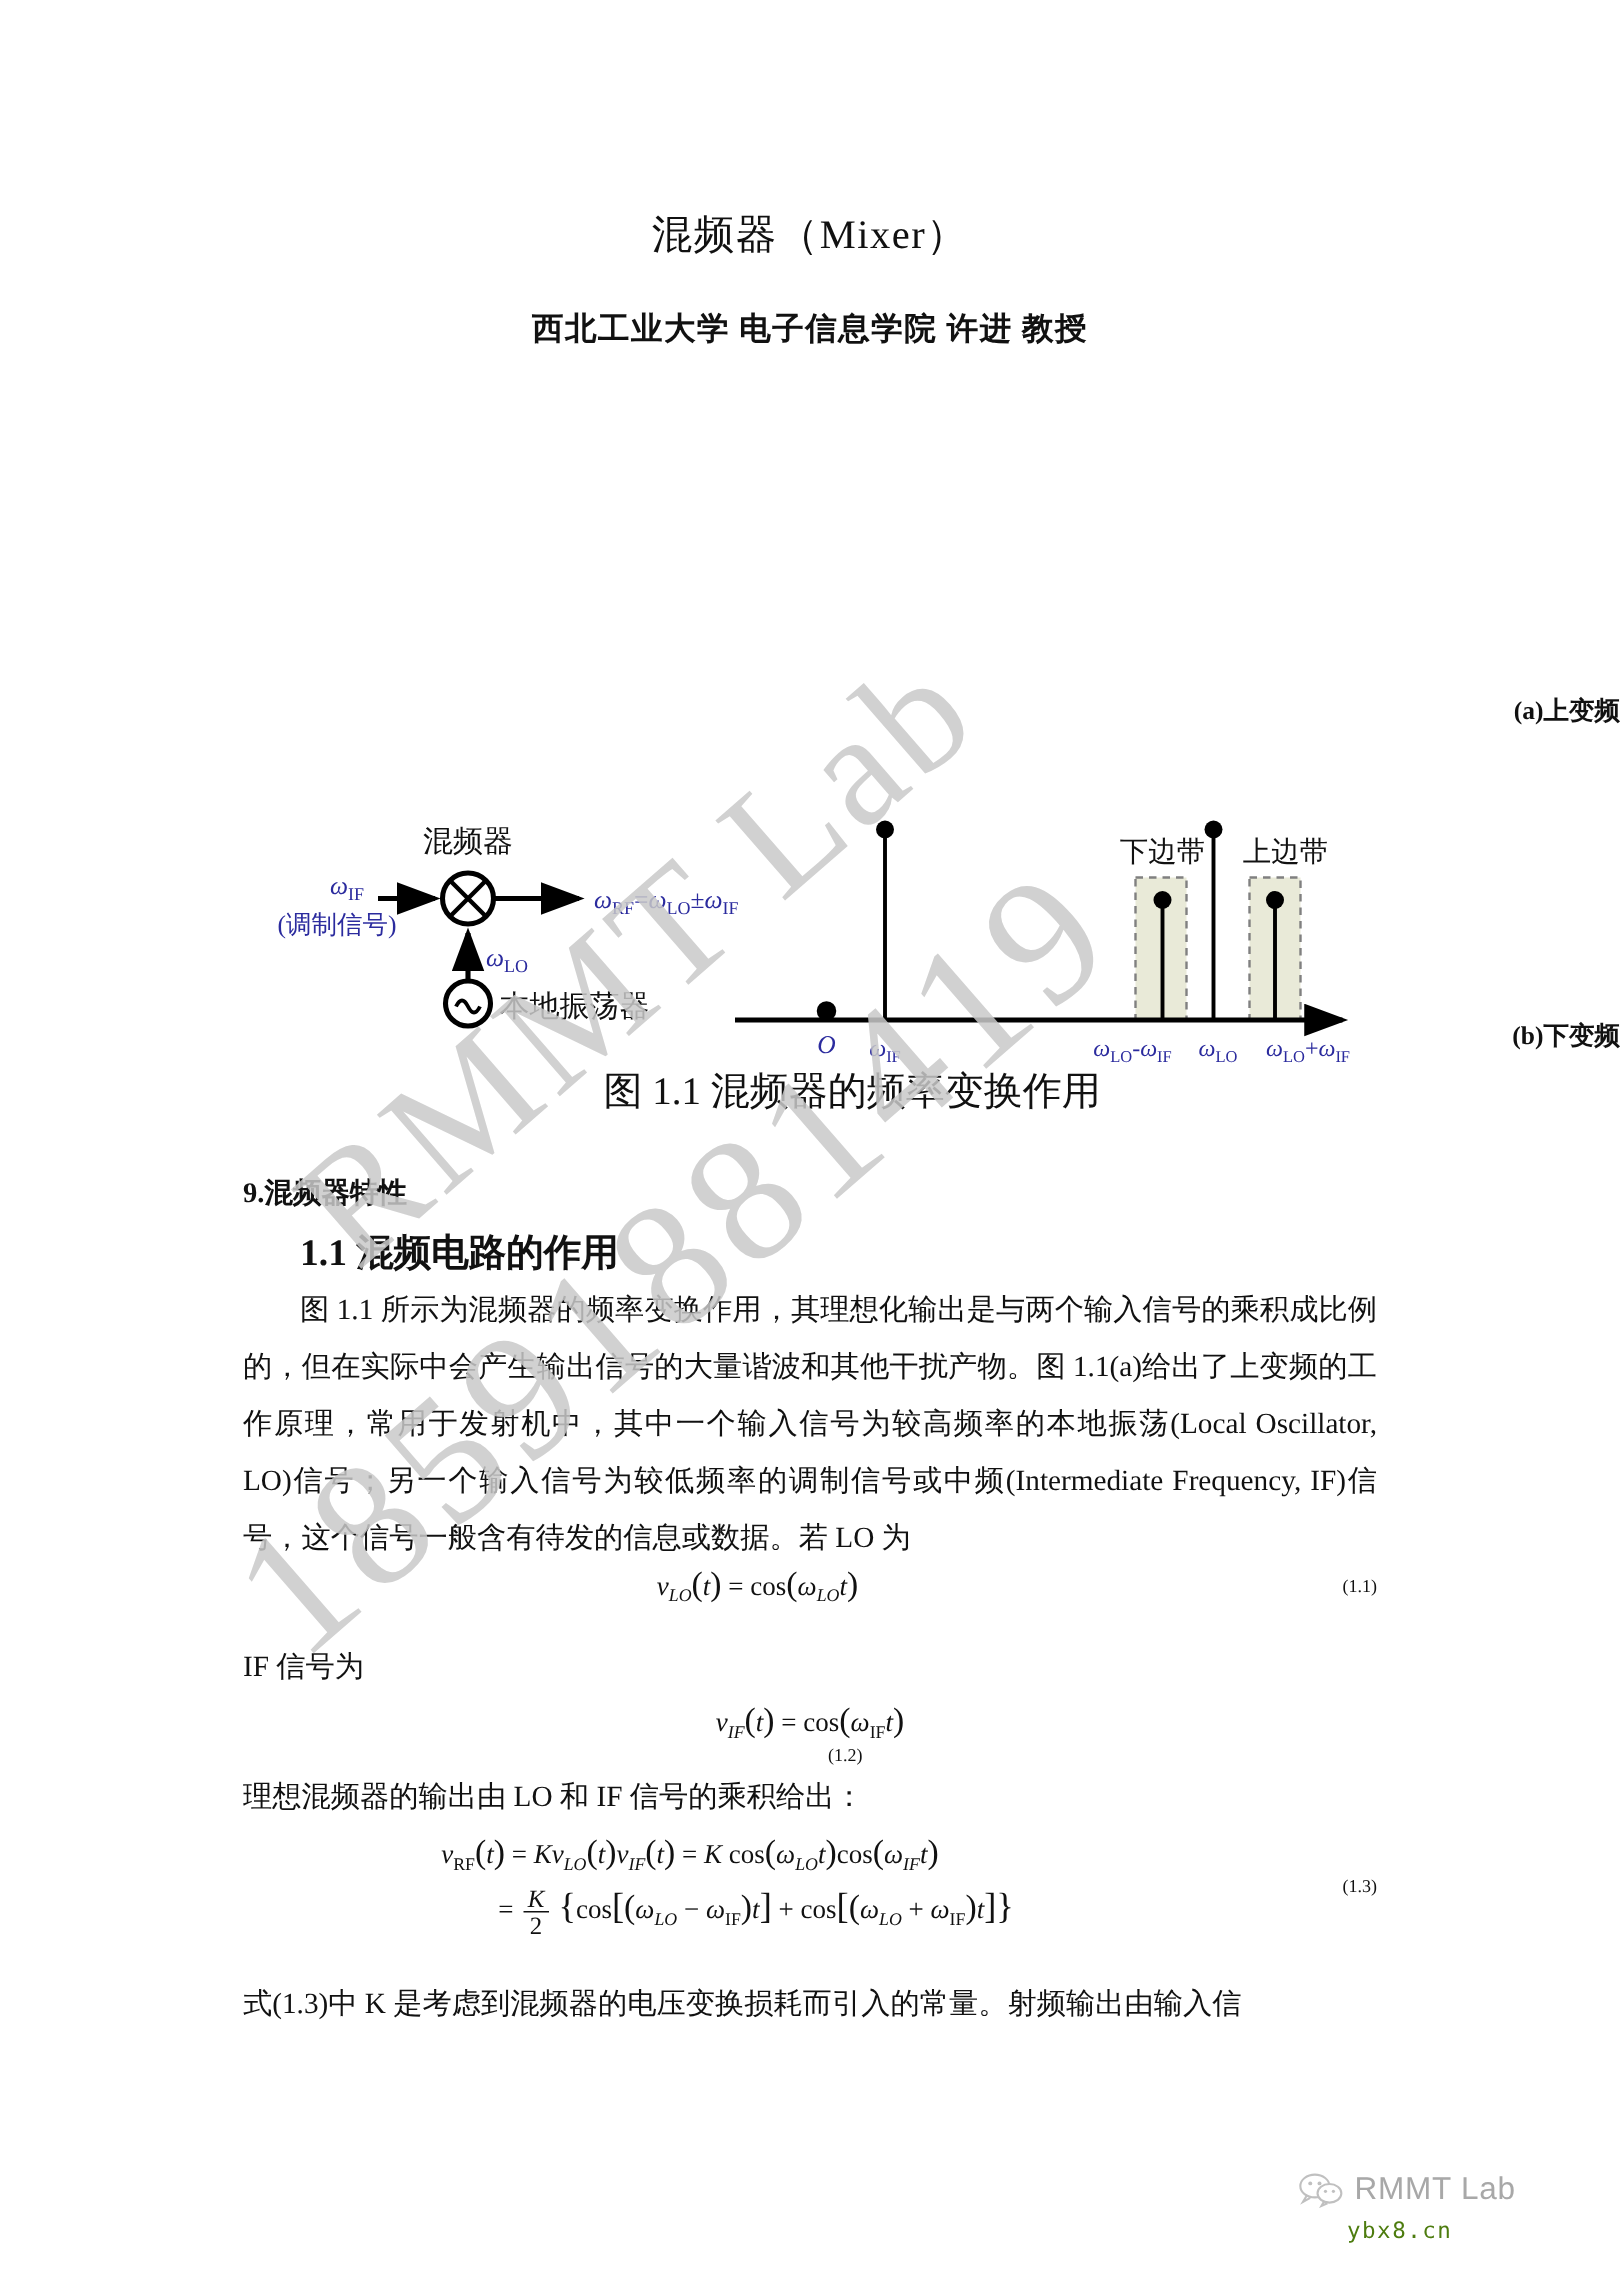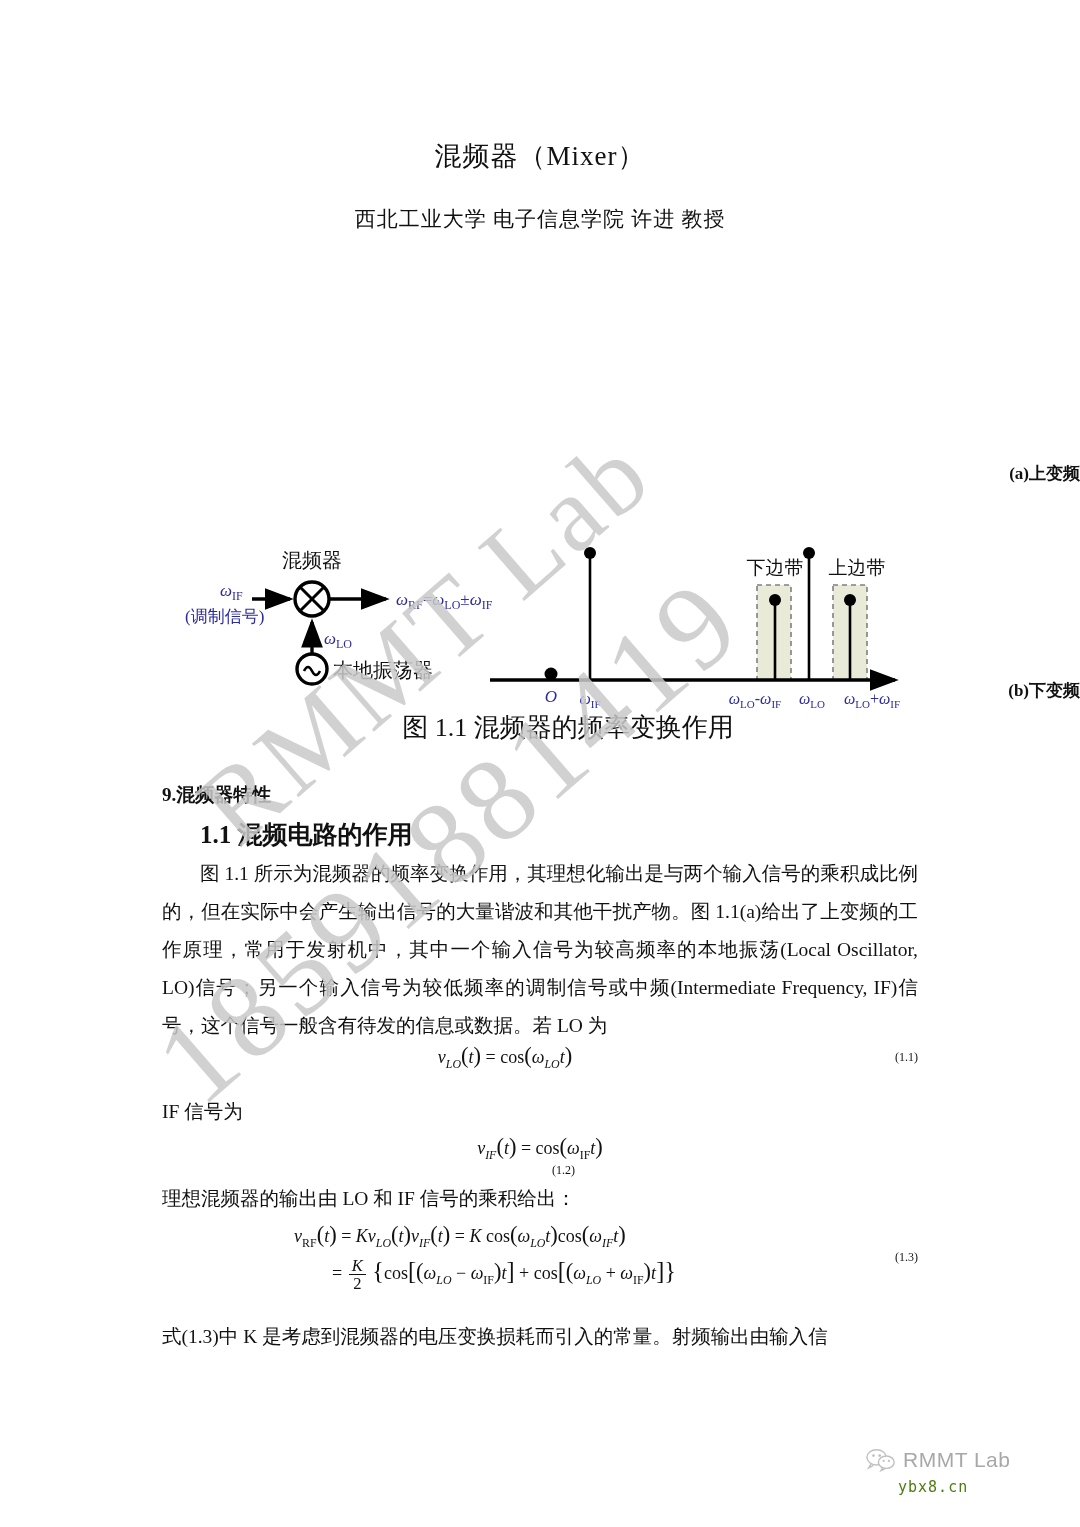--- a/index.html
+++ b/index.html
@@ -48,21 +48,21 @@
   .doc-title{
     position:absolute;left:0;top:138px;width:100%;
     text-align:center;
     font-size:27px;
     letter-spacing:1px;
   }
   .doc-sub{
     position:absolute;left:0;top:205px;width:100%;
     text-align:center;
     font-size:21px;
-    font-weight:normal;
+    font-weight:bold;
     letter-spacing:1px;
   }
 
   
   .figure{position:absolute;left:0;top:262px;width:1080px;height:490px;z-index:3;}
   .fig-svg{position:absolute;left:0;top:0;}
   .cap{
     position:absolute;
     text-align:right;
     font-size:17px;

